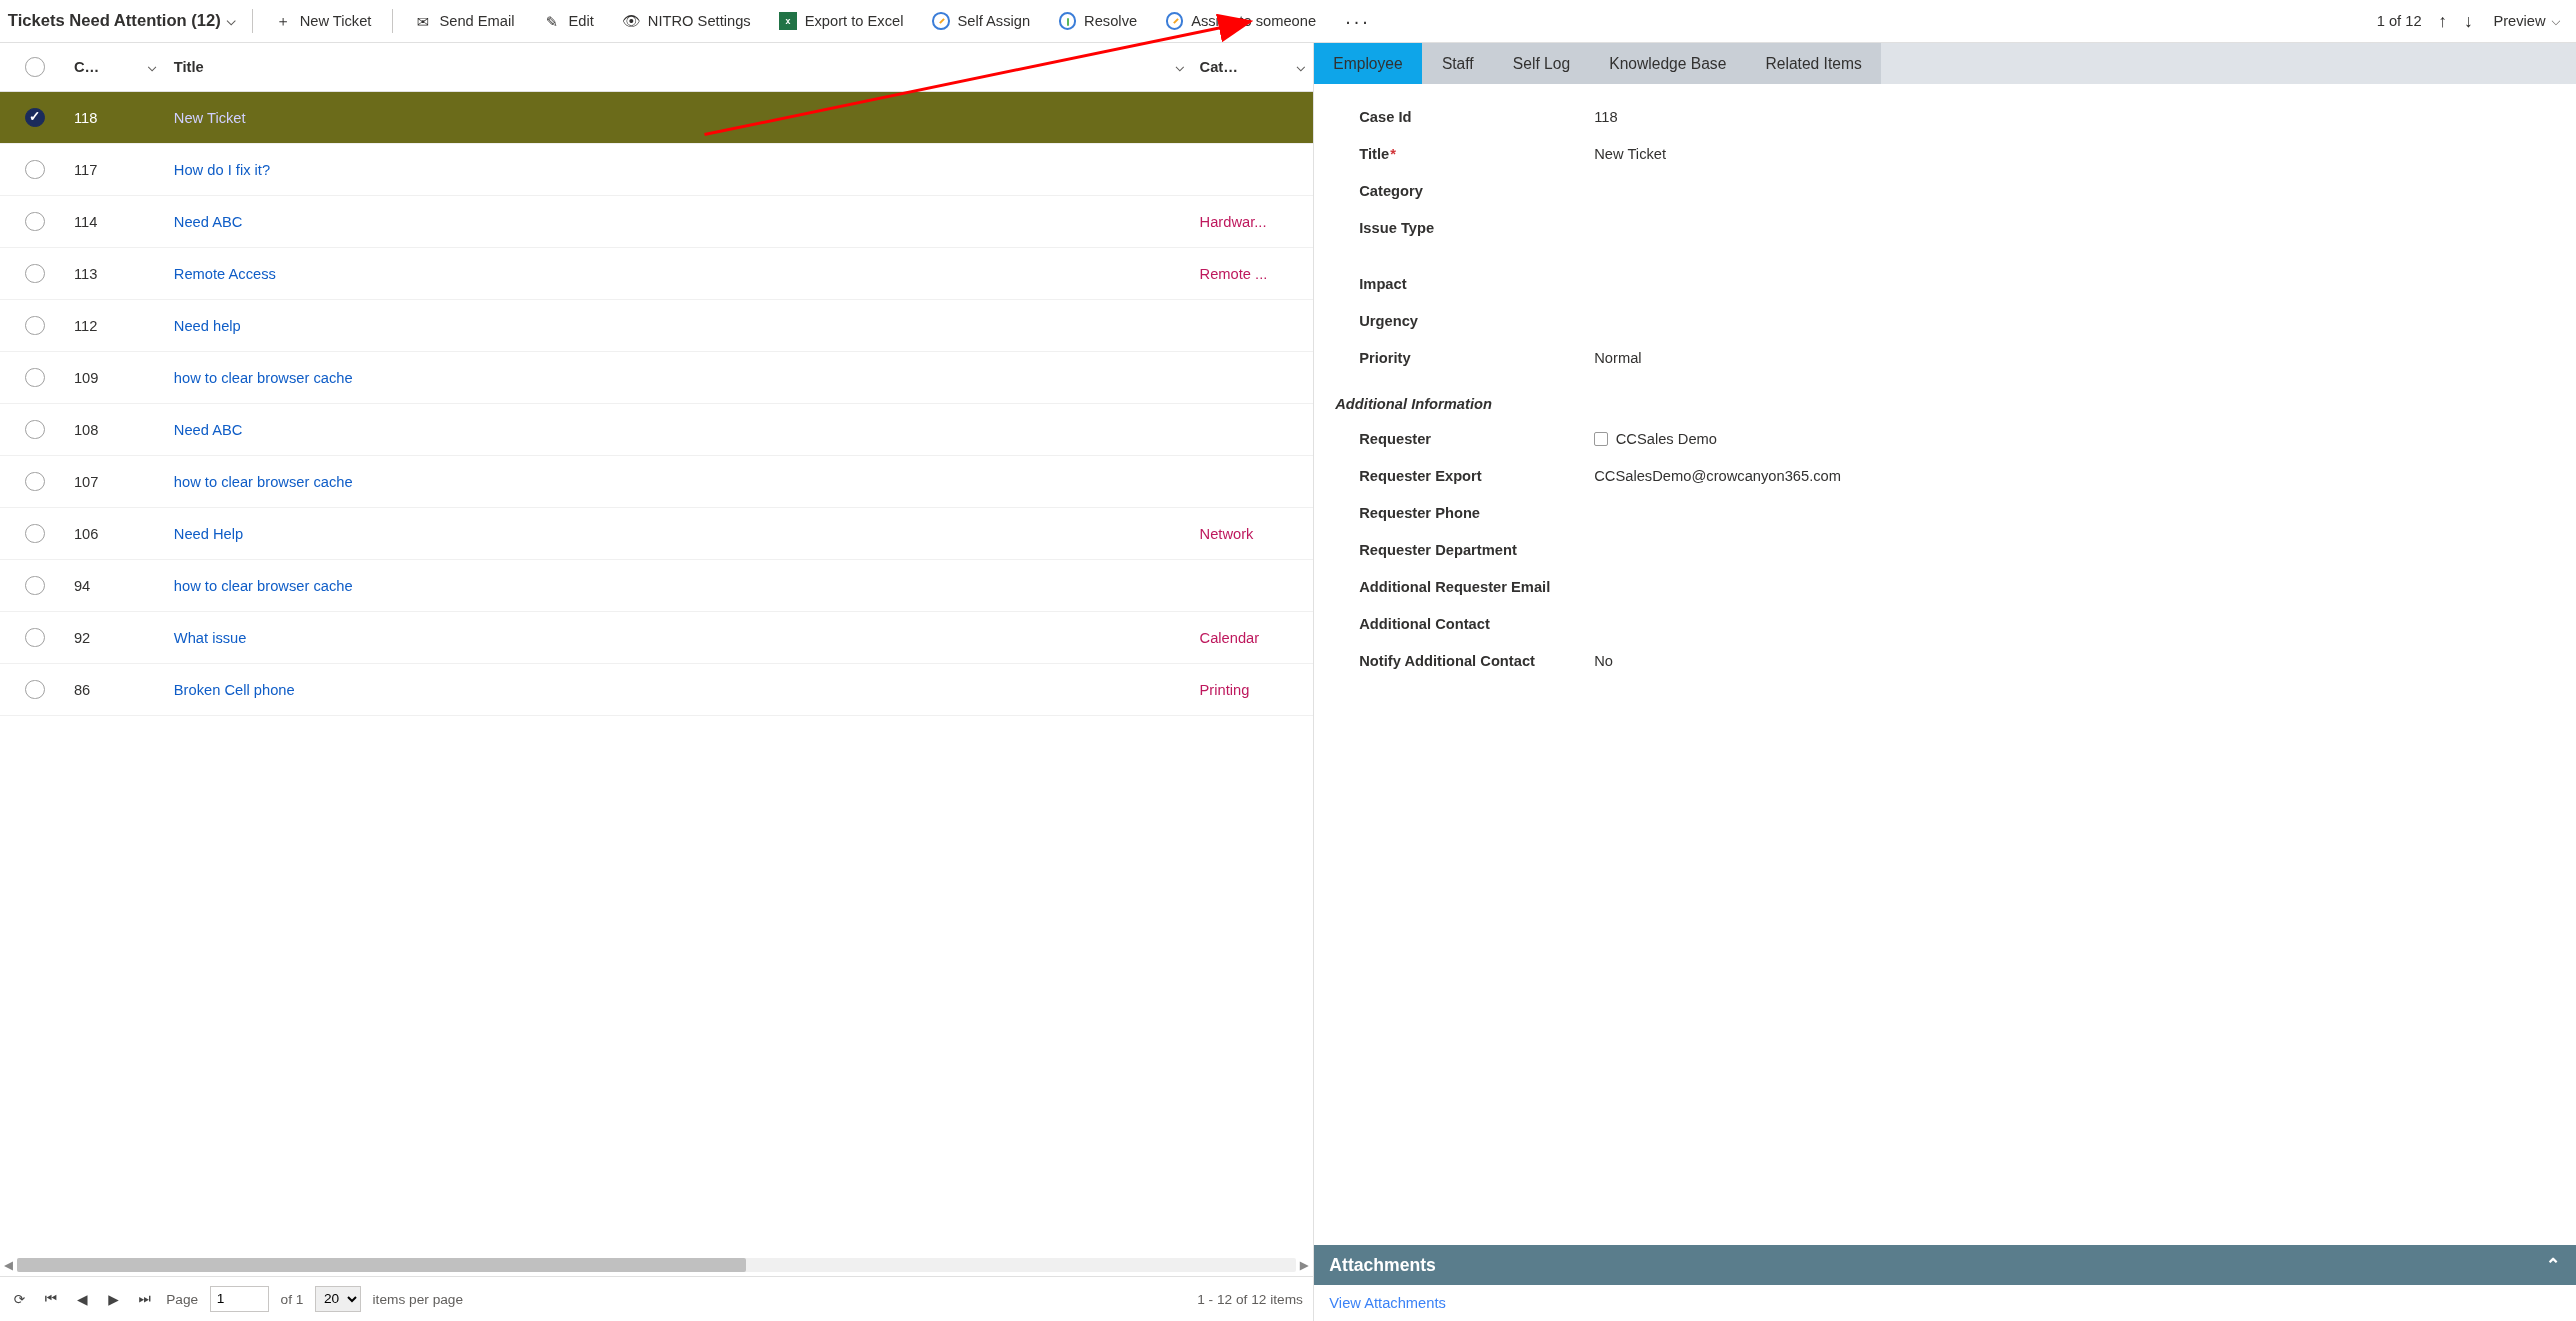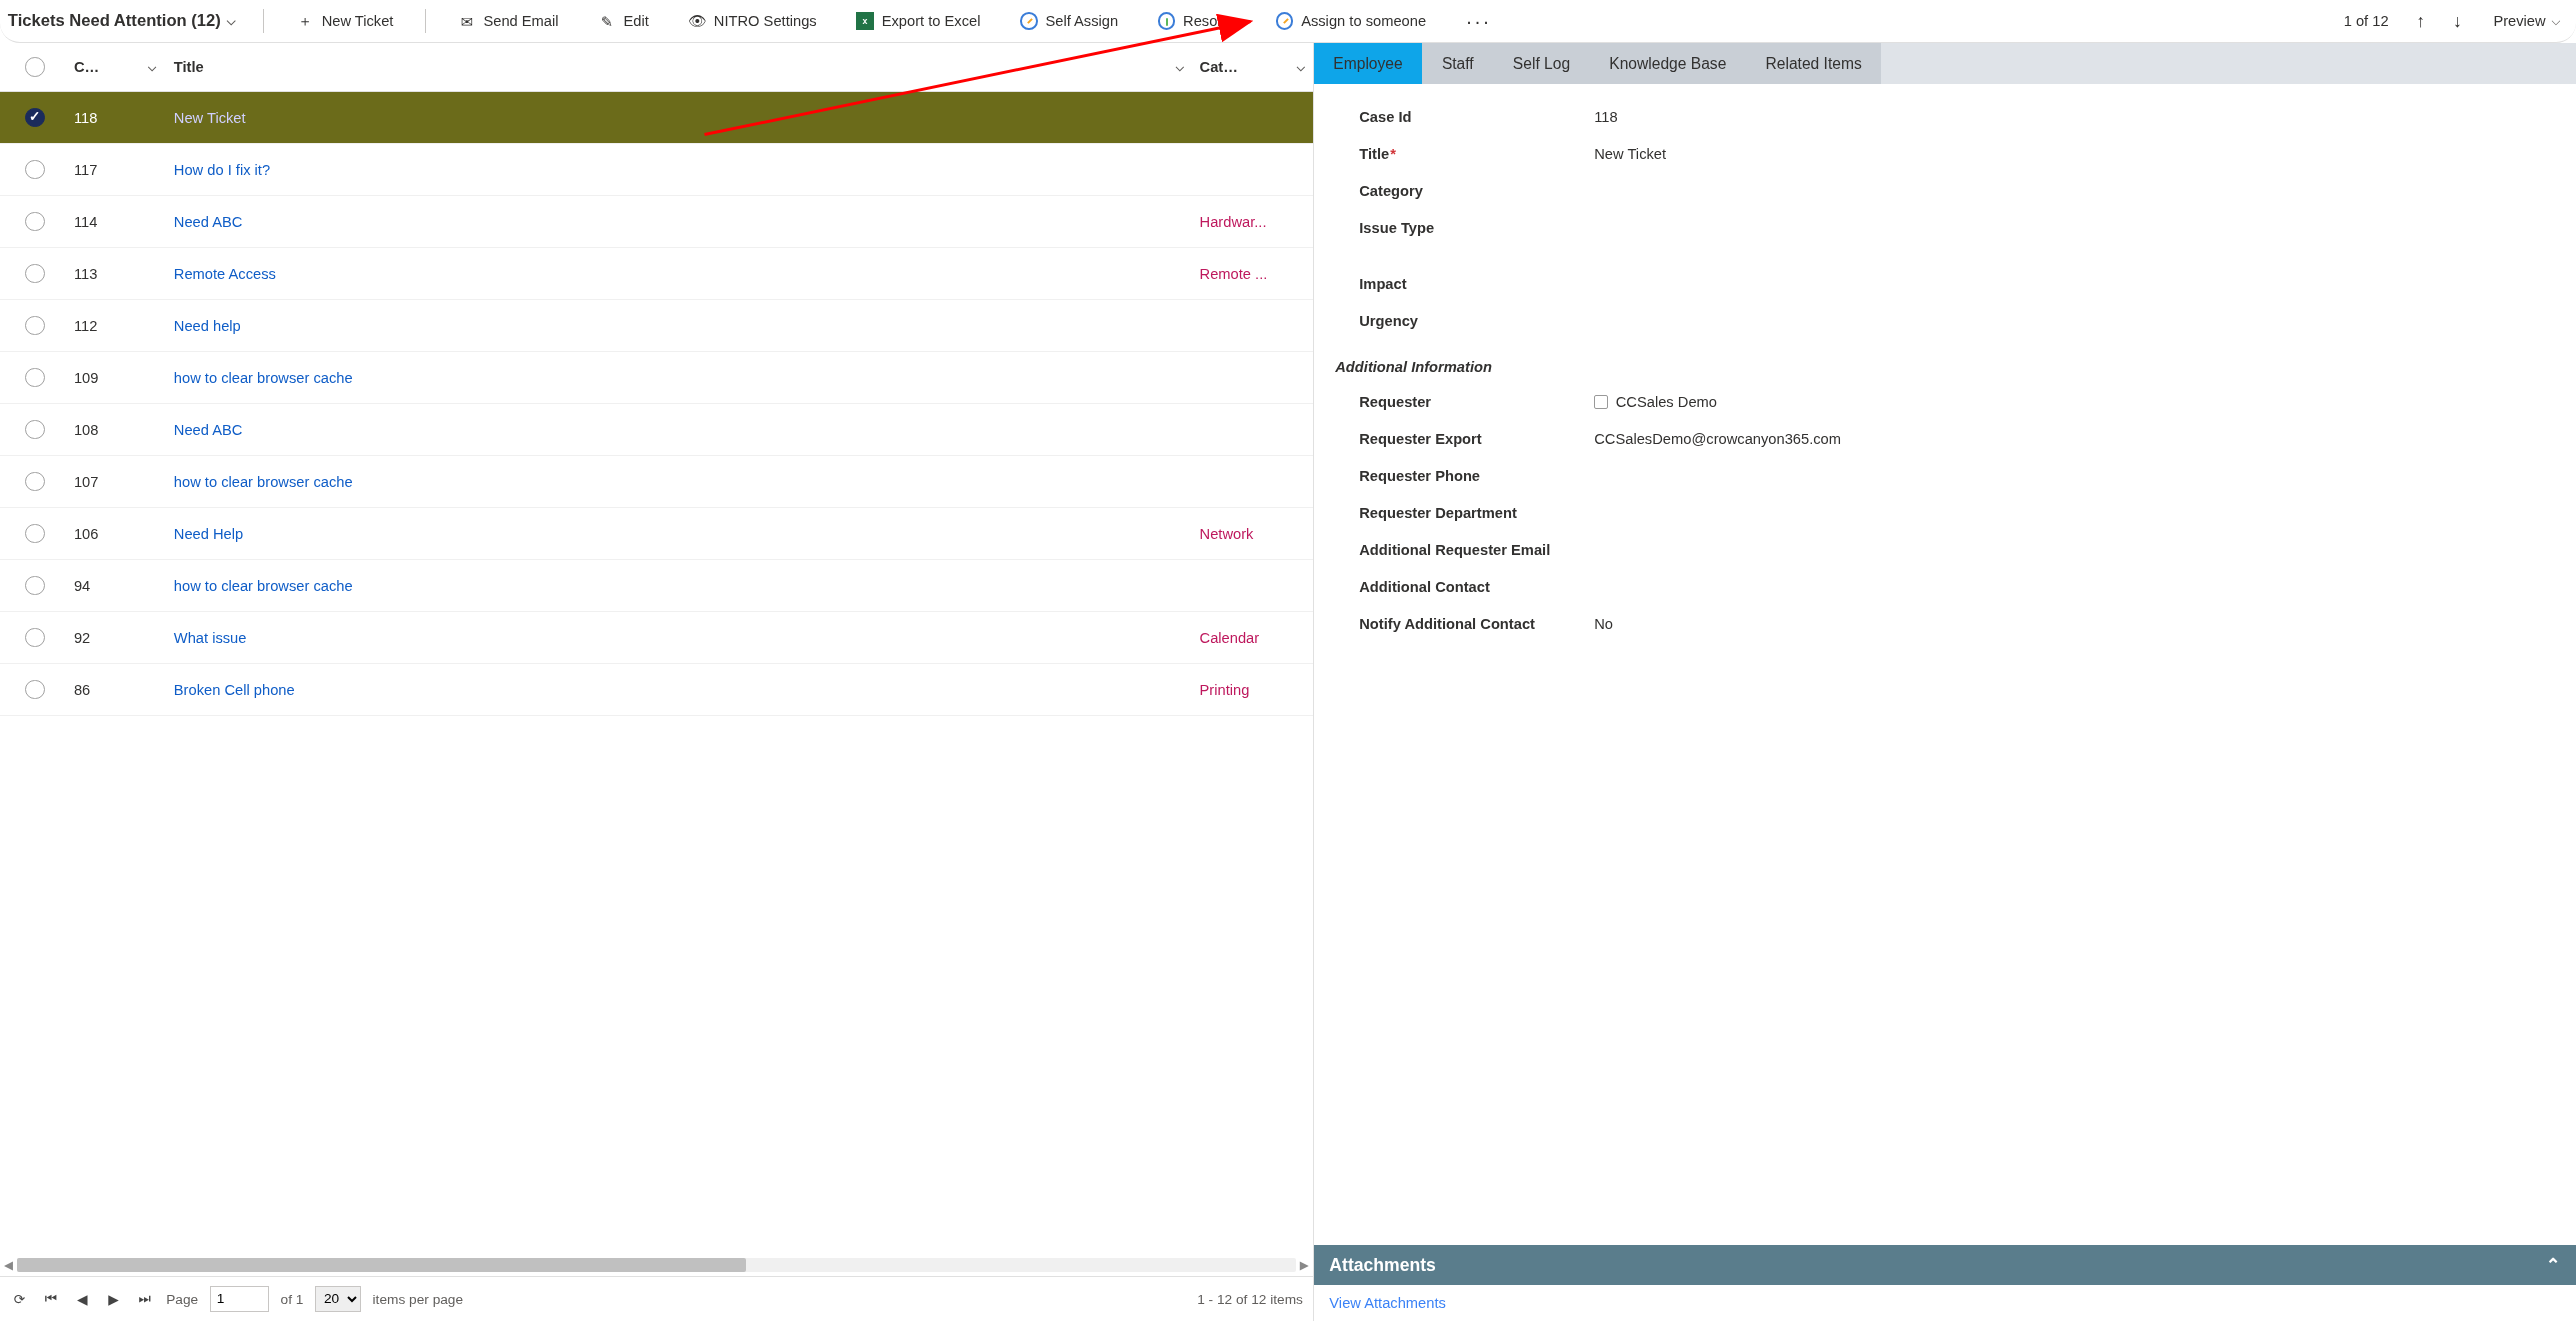--- a/index.html
+++ b/index.html
@@ -14,23 +14,22 @@
     display: flex;
     flex-direction: column;
     height: 100vh;
   }
   
   .toolbar {
     display: flex;
     align-items: center;
     border-bottom: 1px solid #e0e0e0;
     padding: 3.9px 7.8px;
-    gap: 20px;
+    gap: 9px;
     height: 43px;
-    border-radius: 20px;
   }
   .toolbar .title-area {
     display: flex;
     align-items: center;
     font-weight: 700;
     font-size: 16.6px;
     gap: 5.9px;
     padding-right: 5.9px;
   }
   .toolbar .chev {
@@ -534,20 +533,24 @@
           </div>
           <div style="height: 19.6px;"></div>
           <div class="field">
             <div class="label">Impact</div>
             <div class="value"></div>
           </div>
           <div class="field">
             <div class="label">Urgency</div>
             <div class="value"></div>
           </div>
+          <div class="field">
+            <div class="label">Priority</div>
+            <div class="value">Normal</div>
+          </div>
           <div class="section-title">Additional Information</div>
           <div class="field">
             <div class="label">Requester</div>
             <div class="value"><span class="usericon"></span>CCSales Demo</div>
           </div>
           <div class="field">
             <div class="label">Requester Export</div>
             <div class="value">CCSalesDemo@crowcanyon365.com</div>
           </div>
           <div class="field">

